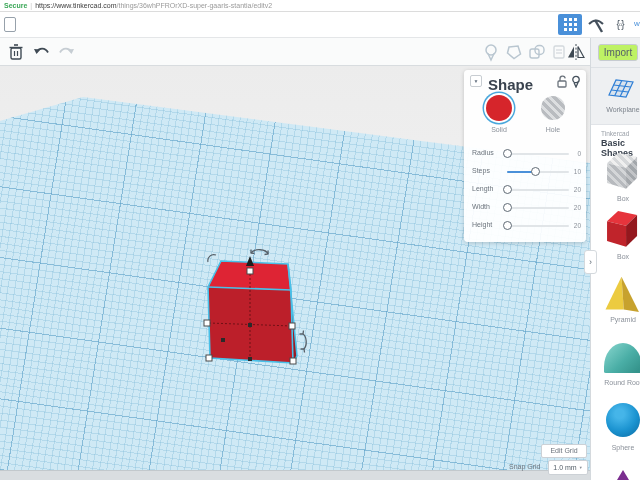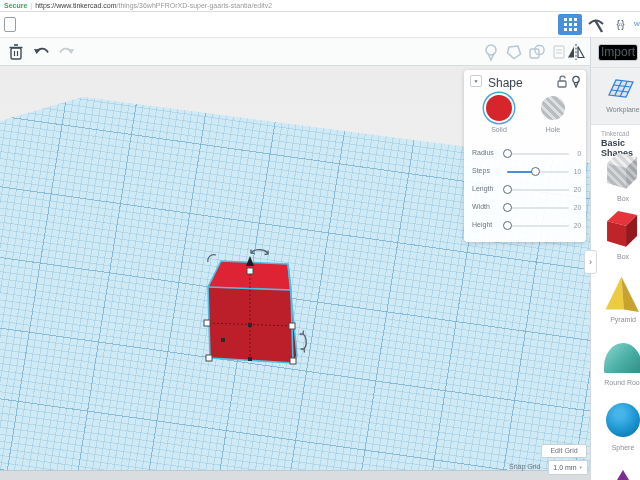--- a/index.html
+++ b/index.html
@@ -56,21 +56,21 @@
   .ground-strip { left:0; top:404px; width:590px; height:10px; background:#d9dde0;
     border-top:1px solid #c2c8cc; }
   .cube-wrap { left:193px; top:178px; width:130px; height:140px; }
 
   
   .shape-panel { left:464px; top:4px; width:122px; height:172px;
     background:rgba(255,255,255,0.93); border-radius:4px;
     box-shadow:0 1px 4px rgba(0,0,0,0.18); }
   .sp-caret { left:6px; top:5px; width:12px; height:12px; border:1px solid #c8cdd2;
     border-radius:2px; font-size:5px; color:#667280; text-align:center; line-height:11px; background:#fff; }
-  .sp-title { left:24px; top:6px; font-size:12px; font-weight:normal; color:#39424e;text-align:right; }
+  .sp-title { left:24px; top:6px; font-size:15px; font-weight:bold; color:#39424e;text-align:right; }
   .sp-lock { left:92px; top:4px; }
   .sp-pin { left:107px; top:4px; }
   .swatch-solid { left:22px; top:25px; width:26px; height:26px; border-radius:50%;
     background:#d6252b; box-shadow:0 0 0 2px #fff, 0 0 0 3.5px #49a7dc; }
   .swatch-hole { left:77px; top:26px; width:24px; height:24px; border-radius:50%;
     background:repeating-linear-gradient(45deg,#b9bcc0 0 3px,#dcdee0 3px 6px); }
   .swatch-label { top:56px; width:40px; text-align:center; font-size:7px; color:#8a9099; }
   .slider-row { left:0; width:122px; height:18px; }
   .sl-label { position:absolute; left:8px; top:4px; font-size:7px; color:#6b737c; }
   .sl-track { position:absolute; left:43px; top:8px; width:62px; height:2px;
@@ -90,22 +90,22 @@
   .snap-dd { left:548px; top:394px; width:40px; height:15px; background:#fff;
     border:1px solid #ccd1d6; border-radius:2px; font-size:7px; color:#55606a;
     text-align:center; line-height:13px; }
   .snap-dd .dd-caret { font-size:4px; color:#8a9099; vertical-align:1px; }
 
   
   .sidebar { left:590px; top:38px; width:64px; height:442px; background:#fff;
     border-left:1px solid #d4d9dd; }
   .import-row { left:0; top:0; width:64px; height:30px; background:#eef0f2;
     border-bottom:1px solid #dde1e5; }
-  .import-btn { left:7px; top:6px; width:40px; height:17px; background:#000000;
-    border:1px solid #c6cbd1; border-radius:3px; font-size:12px; color:#555f6a;
+  .import-btn { left:7px; top:6px; width:40px; height:17px; background:#bef264;
+    border:1px solid #c6cbd1; border-radius:3px; font-size:10px; color:#555f6a;
     text-align:center; line-height:15px; }
   .workplane-sec { left:0; top:30px; width:64px; height:56px; background:#eef0f2; }
   .wp-icon { left:16px; top:7px; }
   .wp-label { left:0; top:38px; width:64px; text-align:center; font-size:7px; color:#7c838c; }
   .library { left:0; top:86px; width:64px; height:356px; background:#fff;
     border-top:1px solid #e1e4e8; }
   .lib-brand { left:10px; top:5px; font-size:6.5px; color:#9aa0a8; }
   .lib-name { left:10px; top:13px; font-size:9px; font-weight:bold; color:#39424e; }
   .tile-label { width:64px; text-align:center; font-size:7px; color:#8a9099; }
   .shape-art { left:13px; width:38px; height:42px; }

